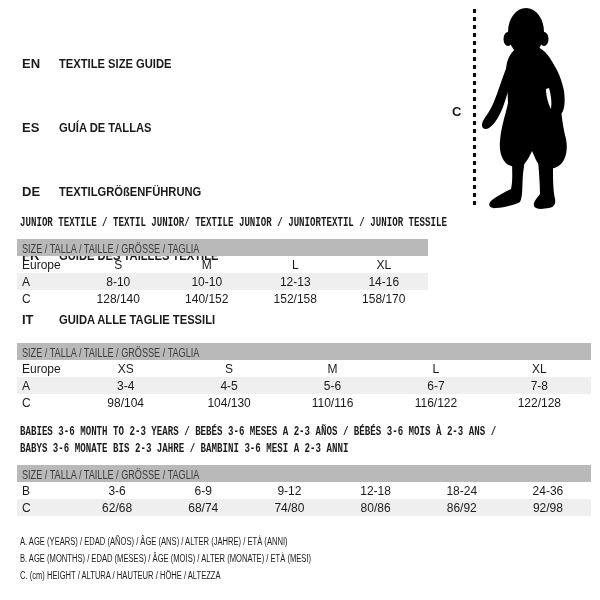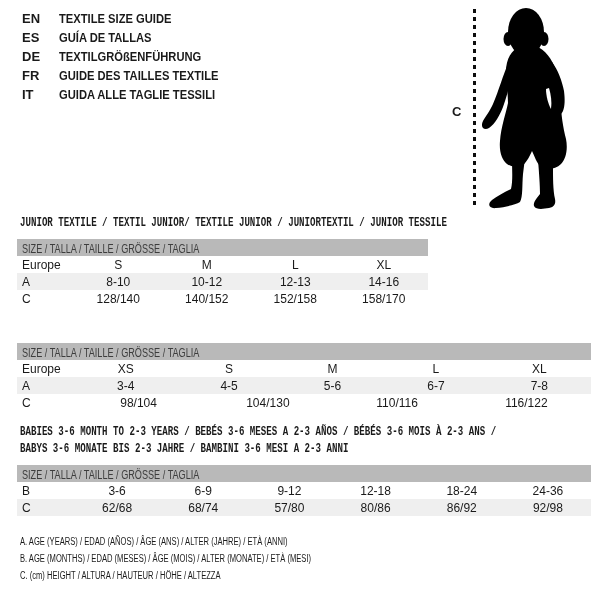--- a/index.html
+++ b/index.html
@@ -5,21 +5,21 @@
   html,body{margin:0;padding:0;background:#fff;}
   .page{
     position:relative;width:600px;height:600px;background:#ffffff;
     font-family:"Liberation Sans",sans-serif;color:#1a1a1a;overflow:hidden;
   }
   
   .cond{display:inline-block;transform:scaleX(.76);transform-origin:0 50%;white-space:nowrap;}
   .cond85{display:inline-block;transform:scaleX(.86);transform-origin:0 50%;white-space:nowrap;}
   
   .langs{position:absolute;left:22px;top:9px;}
-  .lang-row{display:flex;height:19px;align-items:center;}
+  .lang-row{display:flex;height:19px;align-items:center;margin-top:45px;}
   .lang-code{width:37px;font-size:13px;font-weight:bold;}
   .lang-label{font-size:13px;font-weight:bold;}
   
   .measure-c{position:absolute;left:452px;top:104px;font-size:13px;font-weight:bold;}
   .dash-line{
     position:absolute;left:473px;top:9px;width:3px;height:197px;
     background:repeating-linear-gradient(to bottom,#0d0d0d 0 4px,transparent 4px 8px);
   }
   .baby-svg{position:absolute;left:480px;top:0;width:120px;height:215px;}
   
@@ -91,21 +91,21 @@
     <div class="trow">
       <span class="tlabel">Europe</span>
       <span class="tcell">S</span>
       <span class="tcell">M</span>
       <span class="tcell">L</span>
       <span class="tcell">XL</span>
     </div>
     <div class="trow alt">
       <span class="tlabel">A</span>
       <span class="tcell">8-10</span>
-      <span class="tcell">10-12</span>
+      <span class="tcell">10-10</span>
       <span class="tcell">12-13</span>
       <span class="tcell">14-16</span>
     </div>
     <div class="trow">
       <span class="tlabel">C</span>
       <span class="tcell">128/140</span>
       <span class="tcell">140/152</span>
       <span class="tcell">152/158</span>
       <span class="tcell">158/170</span>
     </div>
@@ -130,20 +130,21 @@
       <span class="tcell">5-6</span>
       <span class="tcell">6-7</span>
       <span class="tcell">7-8</span>
     </div>
     <div class="trow">
       <span class="tlabel">C</span>
       <span class="tcell">98/104</span>
       <span class="tcell">104/130</span>
       <span class="tcell">110/116</span>
       <span class="tcell">116/122</span>
+      <span class="tcell">122/128</span>
     </div>
   </div>
 
   <div class="sec-title" style="left:20px;top:424px;">
     <span class="tline"><span class="cond">BABIES 3-6 MONTH TO 2-3 YEARS / BEBÉS 3-6 MESES A 2-3 AÑOS / BÉBÉS 3-6 MOIS À 2-3 ANS /</span></span>
     <span class="tline"><span class="cond">BABYS 3-6 MONATE BIS 2-3 JAHRE / BAMBINI 3-6 MESI A 2-3 ANNI</span></span>
   </div>
   <div class="sizetable" style="left:17px;top:465px;width:574px;">
     <div class="thead">
       <span class="cond">SIZE / TALLA / TAILLE / GRÖSSE / TAGLIA</span>
@@ -154,21 +155,21 @@
       <span class="tcell">6-9</span>
       <span class="tcell">9-12</span>
       <span class="tcell">12-18</span>
       <span class="tcell">18-24</span>
       <span class="tcell">24-36</span>
     </div>
     <div class="trow alt">
       <span class="tlabel">C</span>
       <span class="tcell">62/68</span>
       <span class="tcell">68/74</span>
-      <span class="tcell">57/80</span>
+      <span class="tcell">74/80</span>
       <span class="tcell">80/86</span>
       <span class="tcell">86/92</span>
       <span class="tcell">92/98</span>
     </div>
   </div>
 
   <div class="footnotes">
     <div class="fline">
       <span class="cond">A. AGE (YEARS) / EDAD (AÑOS) / ÂGE (ANS) / ALTER (JAHRE) / ETÀ (ANNI)</span>
     </div>

